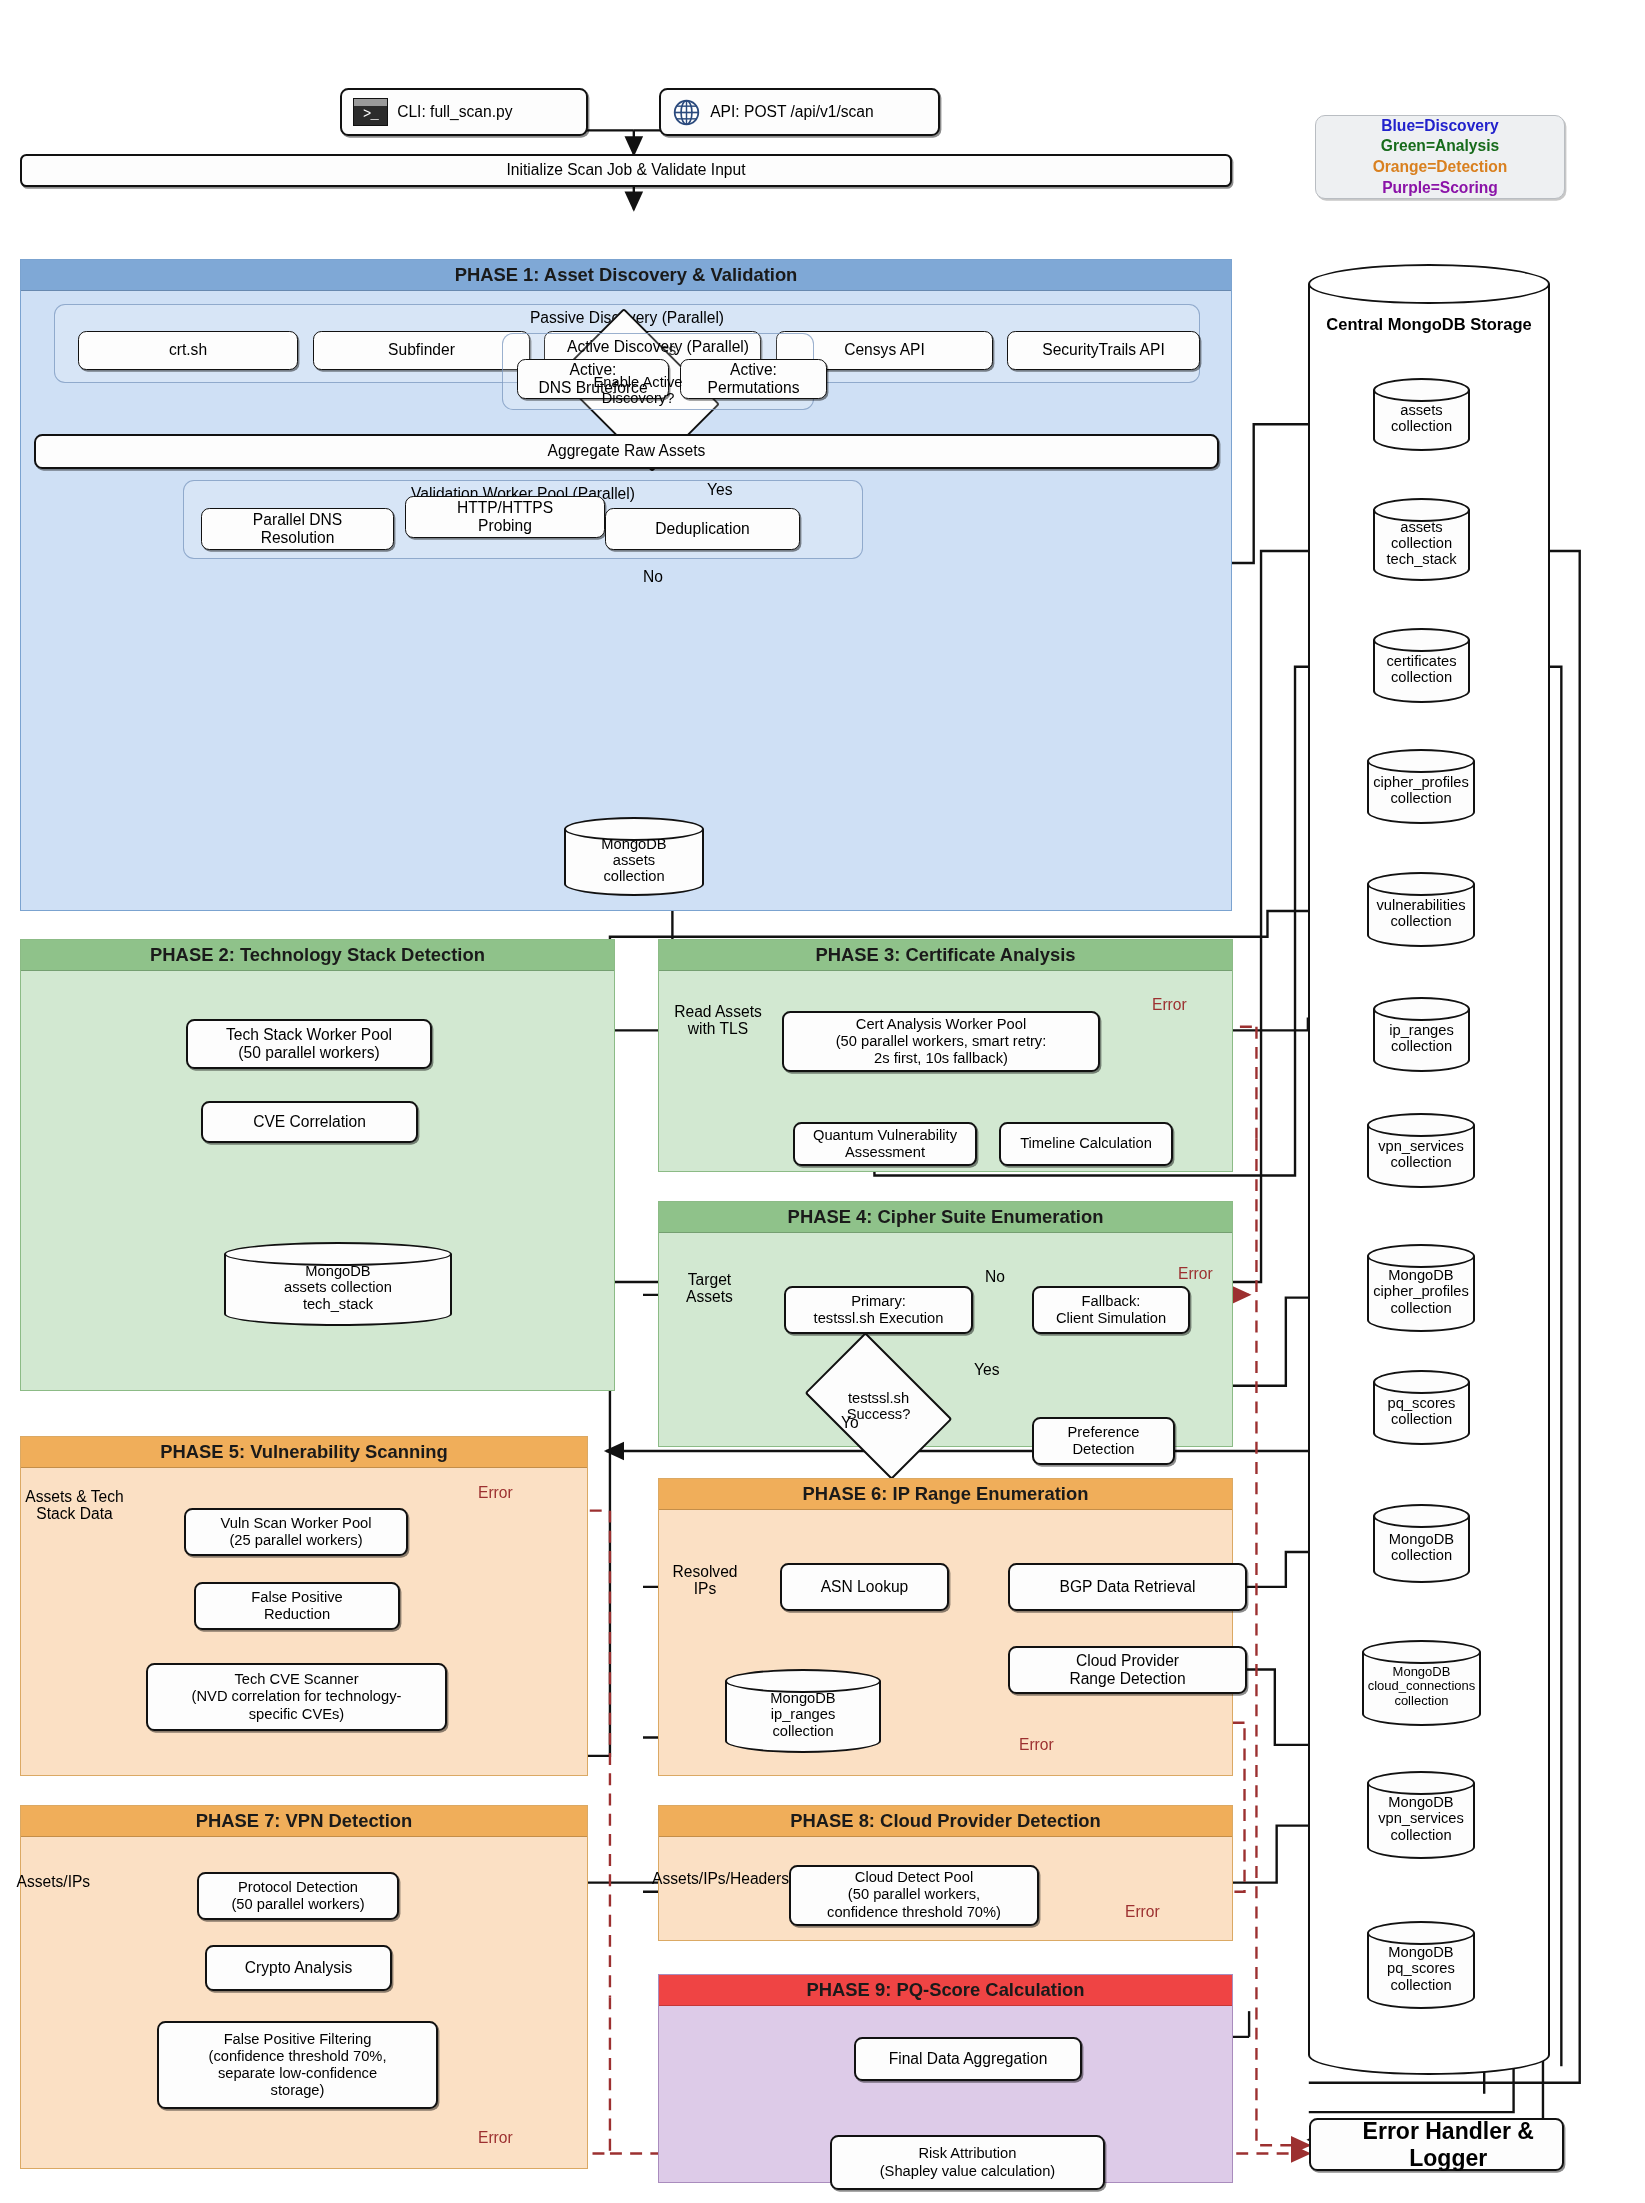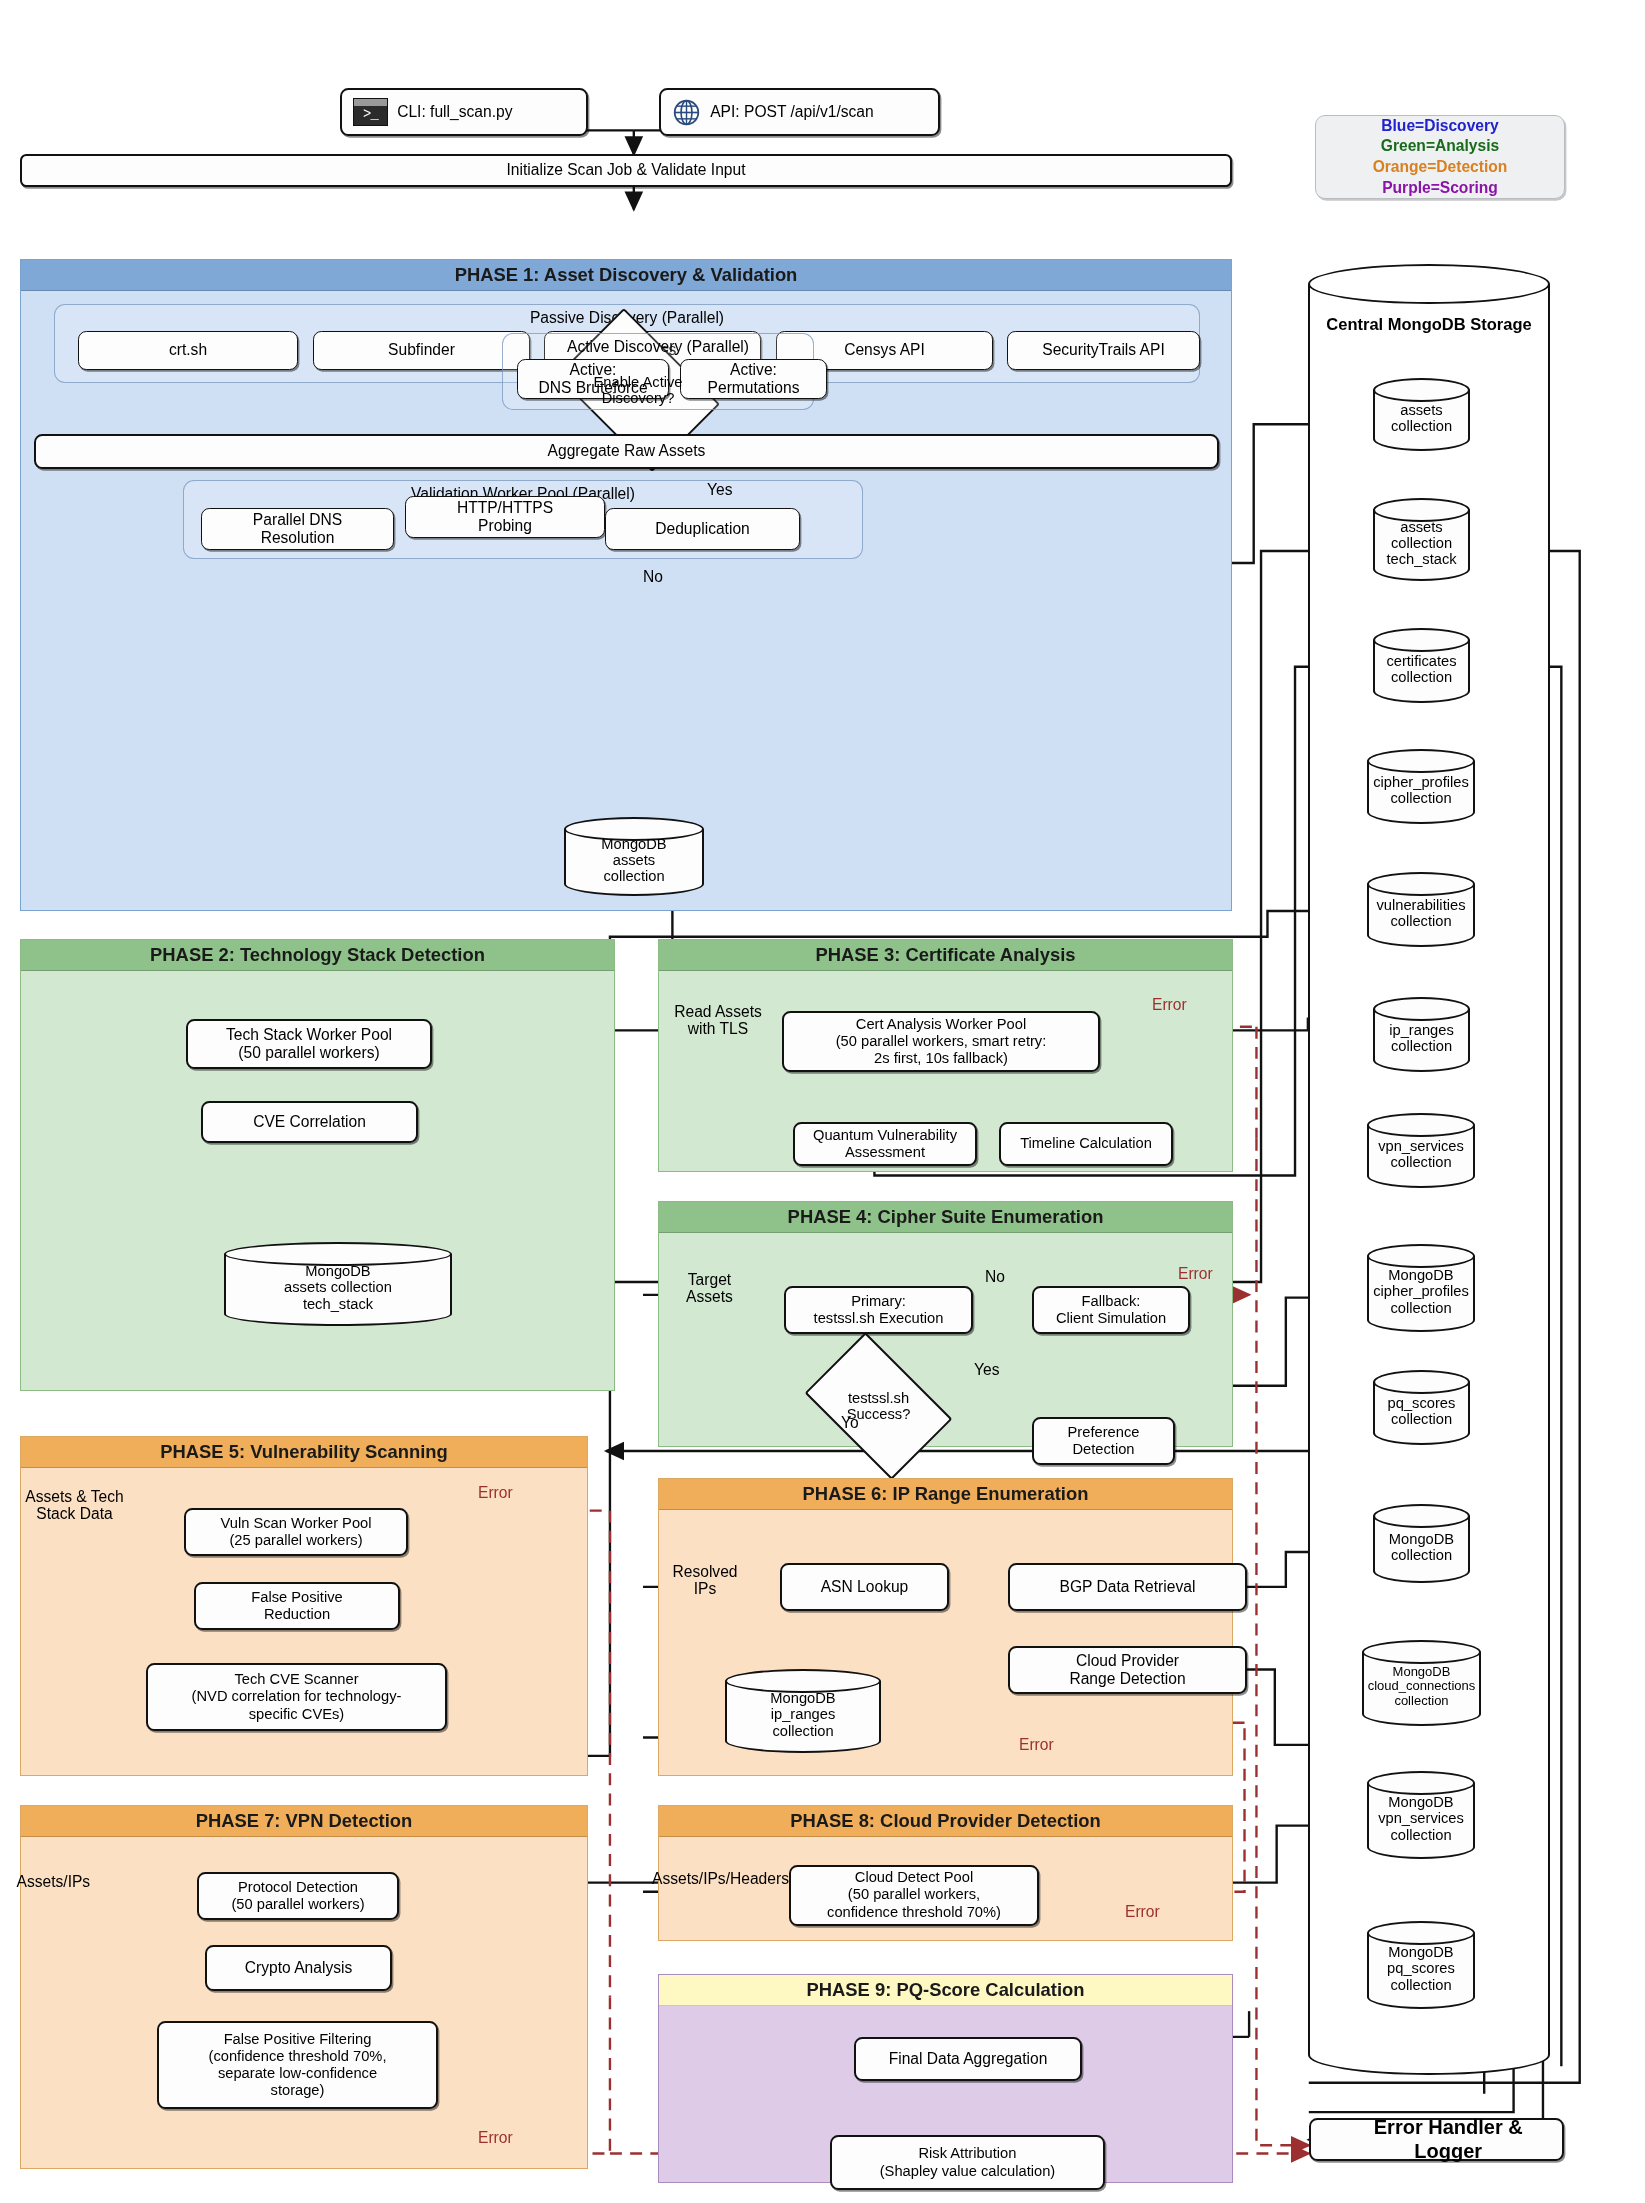--- a/index.html
+++ b/index.html
@@ -44,21 +44,21 @@
   }
   .phase .body { position:absolute; left:0; right:0; top:31px; bottom:0; }
 
   .p-blue { background:#cfe0f5; border-color:#7ba3d0; }
   .p-blue > .hdr { background:#7fa8d6; }
   .p-green { background:#d2e8d1; border-color:#8cbb86; }
   .p-green > .hdr { background:#8fc28a; }
   .p-orange { background:#fbe0c4; border-color:#dba964; }
   .p-orange > .hdr { background:#f0ae5a; }
   .p-purple { background:#ddcbe8; border-color:#a98cbd; }
-  .p-purple > .hdr { background:#fef9c3; }
+  .p-purple > .hdr { background:#ef4444; }
 
   
   .grp {
     position:absolute; border:1.4px solid rgba(120,150,190,0.75);
     border-radius:11px; background:rgba(255,255,255,0.18);
   }
   .grp .glabel {
     position:absolute; left:0; right:0; top:3.7px; text-align:center;
     font-size:15.6px;
   }
@@ -578,16 +578,16 @@
   </div>
   <div class="cyl" style="left:1367px; top:1921px; width:108px; height:88px;">
     <div class="cbot"></div>
       <div class="cbody"></div>
       <div class="ctop"></div>
     <div class="ctext" style="white-space:pre-line;">MongoDB
 pq_scores
 collection</div>
   </div>
 
-  <div class="nb" style="left:1309px; top:2118px; width:255px; height:43px; font-weight:bold; font-size:20px;padding-left:29px;">Error Handler &amp; Logger</div>
+  <div class="nb" style="left:1309px; top:2118px; width:255px; height:53px; font-weight:bold; font-size:23px;padding-left:29px;">Error Handler &amp; Logger</div>
 
 </div>
 
 
 </body></html>

